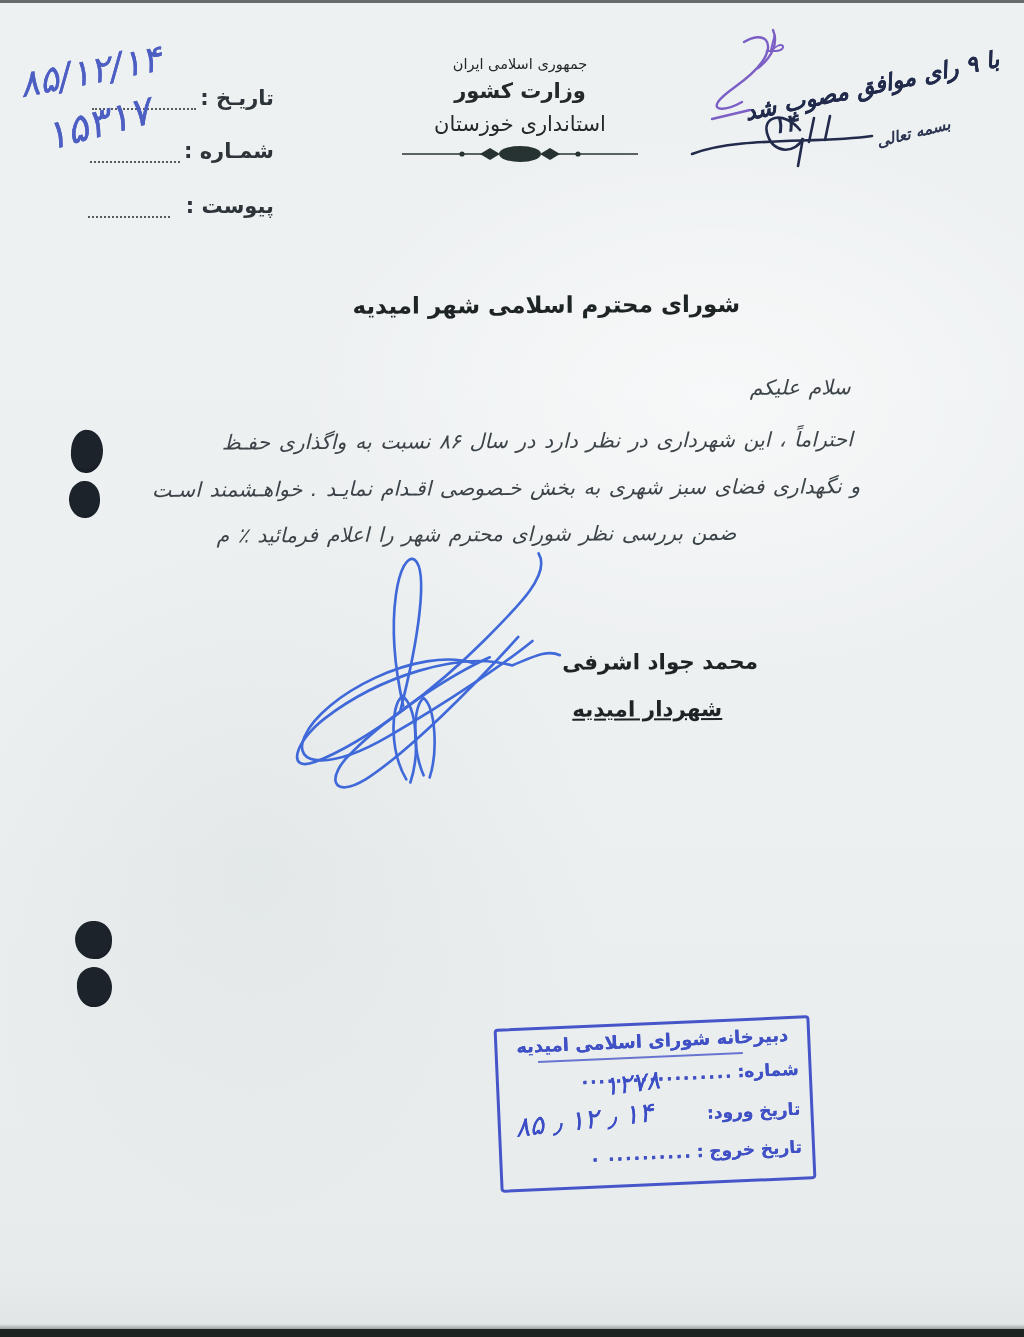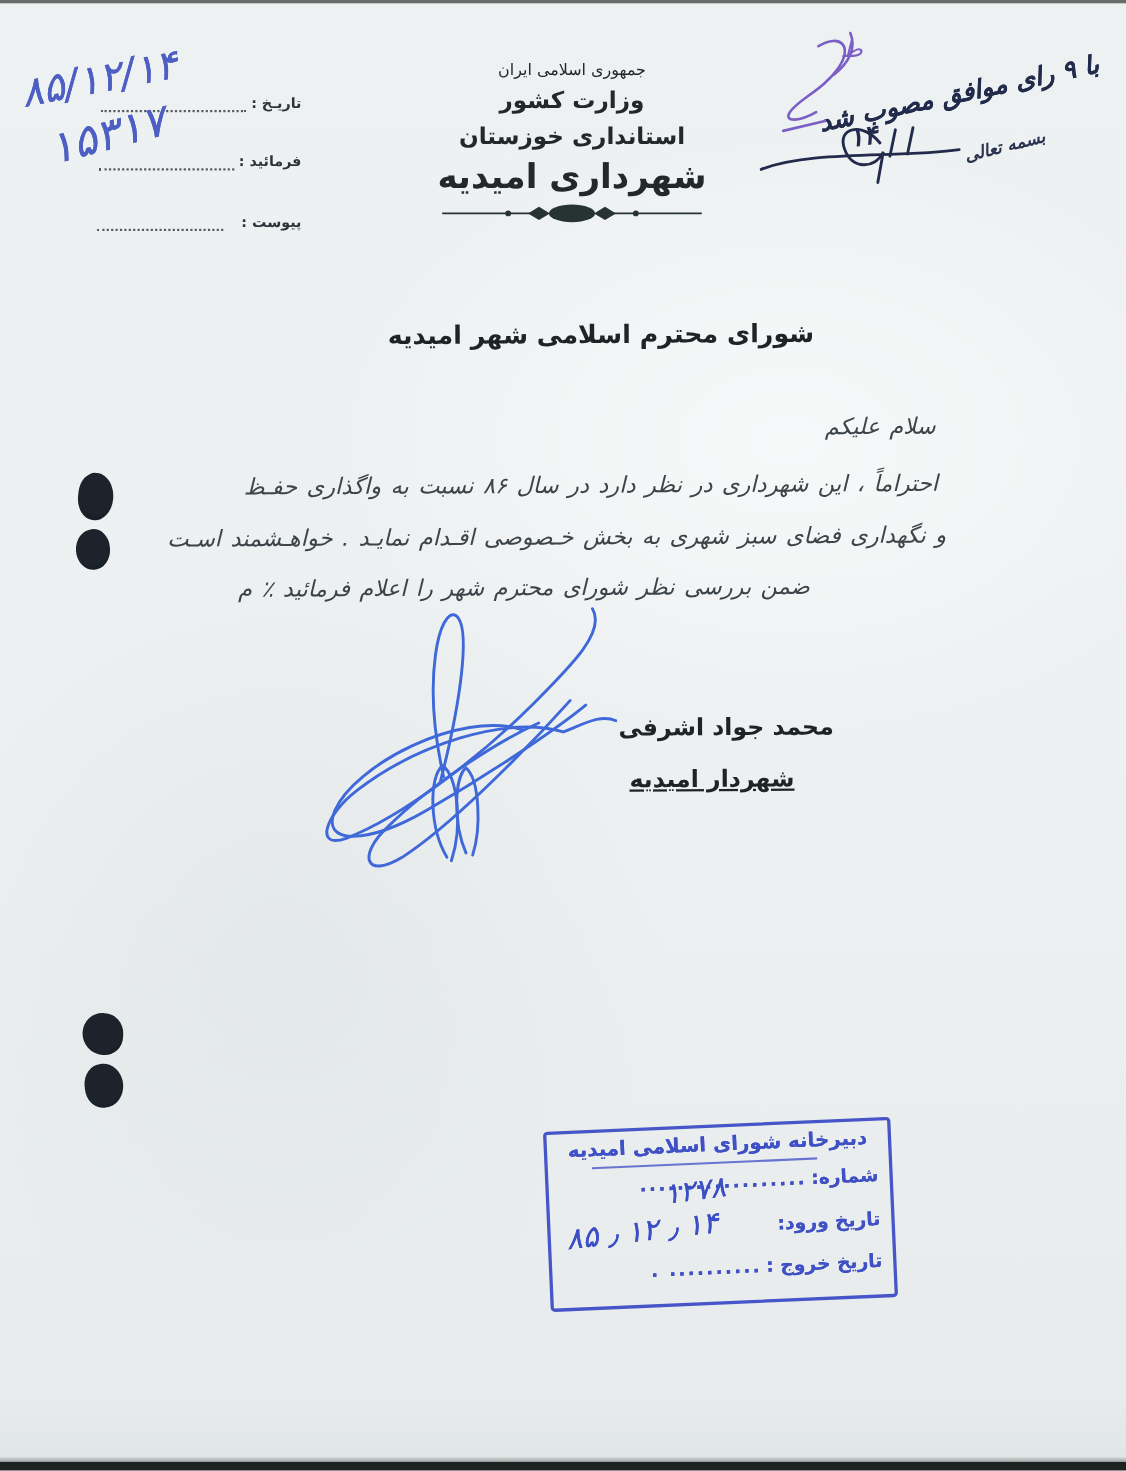--- a/index.html
+++ b/index.html
@@ -12,33 +12,33 @@
     font-family:"DejaVu Sans",sans-serif;
     -webkit-font-smoothing:antialiased;
   }
   .edge-top{position:absolute;left:0;top:0;width:1024px;height:3px;background:#3a3f3d;opacity:.75;}
   .edge-bottom{position:absolute;left:0;top:1329px;width:1024px;height:8px;background:#1d2321;}
   .edge-bottom-fade{position:absolute;left:0;top:1324px;width:1024px;height:5px;background:linear-gradient(180deg,rgba(120,128,128,0),#9aa3a2);}
 
   
   .meta-row{position:absolute;display:flex;align-items:flex-end;gap:4px;}
   .meta-dots{flex:1;border-bottom:2px dotted #3c4246;height:14px;opacity:.85;}
-  .meta-label{direction:rtl;font-size:13px;font-weight:700;color:#2e353a;white-space:nowrap;letter-spacing:.5px;}
+  .meta-label{direction:rtl;font-size:21px;font-weight:700;color:#2e353a;white-space:nowrap;letter-spacing:.5px;}
   .hand{color:#4e5fc4;white-space:nowrap;direction:ltr;
         text-shadow:0 0 .5px #4e5fc4;}
   .hand-date{position:absolute;left:18px;top:50px;font-size:37px;letter-spacing:3px;
              transform:rotate(-11deg);font-style:italic;}
   .hand-number{position:absolute;left:44px;top:100px;font-size:40px;letter-spacing:5px;
              transform:rotate(-15deg);font-style:italic;}
 
   
   .letterhead{position:absolute;left:370px;top:56px;width:300px;text-align:center;direction:rtl;color:#23282a;}
   .lh-country{font-size:14.5px;font-weight:400;margin-bottom:7px;}
   .lh-ministry{font-size:21px;font-weight:800;margin-bottom:9px;}
-  .lh-governorate{font-size:21px;font-weight:700;margin-bottom:7px;}
+  .lh-governorate{font-size:21px;font-weight:400;margin-bottom:7px;}
   .lh-municipality{font-size:31px;font-weight:800;letter-spacing:1px;}
   .lh-ornament{margin-top:4px;}
 
   
   .approval-note{position:absolute;right:28px;top:46px;width:330px;direction:rtl;text-align:right;
     transform:rotate(-12deg);transform-origin:right top;
     font-size:23px;font-weight:700;font-style:italic;color:#222b4c;letter-spacing:1px;
     text-shadow:0 0 .5px #222b4c;white-space:nowrap;}
   .besmele{position:absolute;left:876px;top:124px;direction:rtl;transform:rotate(-14deg);
     font-size:15.5px;font-weight:600;font-style:italic;color:#2a3450;white-space:nowrap;}
@@ -87,34 +87,33 @@
 <div class="scan">
 
   <div class="edge-top"></div>
 
   <div class="meta-row" style="left:92px;top:86px;width:182px;">
     <div class="meta-dots"></div>
     <div class="meta-label">تاریـخ :</div>
   </div>
   <div class="meta-row" style="left:90px;top:139px;width:184px;">
     <div class="meta-dots"></div>
-    <div class="meta-label">فرمائید :</div>
+    <div class="meta-label">شمـاره :</div>
   </div>
   <div class="meta-row" style="left:88px;top:194px;width:186px;gap:16px;">
     <div class="meta-dots"></div>
     <div class="meta-label">پیوست :</div>
   </div>
   <div class="hand hand-date">۸۵/۱۲/۱۴</div>
   <div class="hand hand-number">۱۵۳۱۷</div>
 
   <div class="letterhead">
     <div class="lh-country">جمهوری اسلامی ایران</div>
     <div class="lh-ministry">وزارت کشور</div>
     <div class="lh-governorate">استانداری خوزستان</div>
-    <div class="lh-municipality">شهرداری امیدیه</div>
     <div class="lh-ornament">
       <svg width="240" height="22" viewBox="0 0 240 22">
         <g fill="#273332" stroke="#273332">
           <line x1="2" y1="11" x2="96" y2="11" stroke-width="1.6"></line>
           <line x1="144" y1="11" x2="238" y2="11" stroke-width="1.6"></line>
           <circle cx="62" cy="11" r="2.6" stroke="none"></circle>
           <circle cx="178" cy="11" r="2.6" stroke="none"></circle>
           <polygon points="80,11 90,5 100,11 90,17" stroke="none"></polygon>
           <polygon points="140,11 150,5 160,11 150,17" stroke="none"></polygon>
           <ellipse cx="120" cy="11" rx="21" ry="8" stroke="none"></ellipse>

